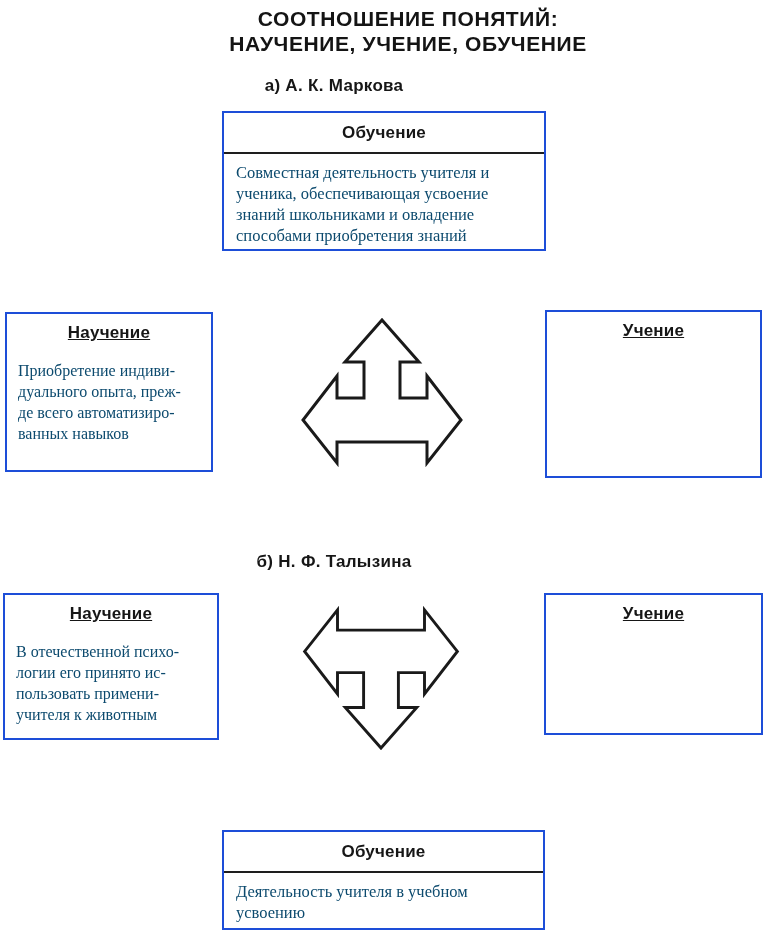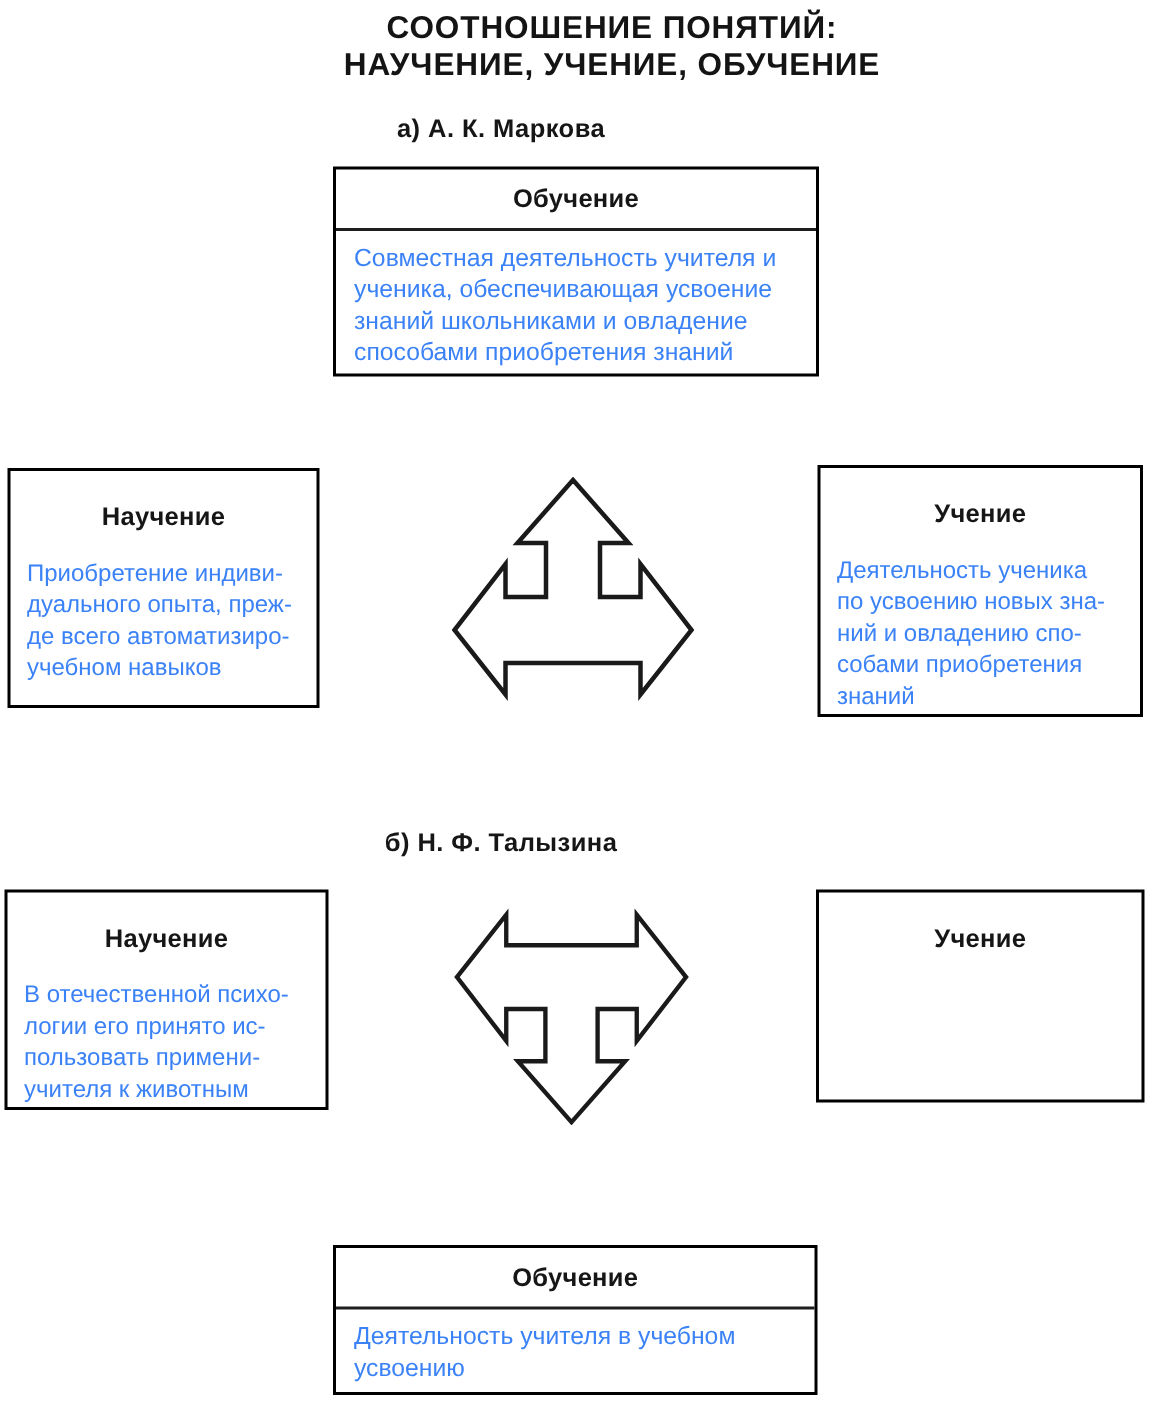--- a/index.html
+++ b/index.html
@@ -38,52 +38,53 @@
     font-size: 17px;
     font-weight: bold;
     letter-spacing: 0.3px;
     color: #161616;
   }
   .heading-a { top: 76px; }
   .heading-b { top: 552px; }
 
   .box {
     position: absolute;
-    border: 2px solid #000000;
+    border: 2px solid #1d4ed8;
     background: #ffffff;
     box-sizing: border-box;
   }
   .box-title {
     font-size: 17px;
     font-weight: bold;
     text-align: center;
     letter-spacing: 0.2px;
     color: #161616;
   }
   .box-body {
     font-size: 16px;
     line-height: 21px;
-    color: #3b82f6;
+    color: #0c4a6e;
+    font-family: Liberation Serif, serif;
   }
 
   
   .box-wide .box-title {
     border-bottom: 2px solid #1e1e1e;
     padding: 10px 6px 9px 6px;
   }
   .box-wide .box-body {
     padding: 8px 12px 8px 12px;
     font-size: 16.5px;
     line-height: 21px;
   }
   .box-top    { left: 222px; top: 111px; width: 324px; height: 140px; }
   .box-bottom { left: 222px; top: 830px; width: 323px; height: 100px; }
 
   
-  .box-side .box-title { padding-top: 21px; }
+  .box-side .box-title { padding-top: 9px; text-decoration: underline; }
   .box-side .box-body  { padding: 17px 10px 8px 11px; }
   .box-a-left  { left: 5px;   top: 312px; width: 208px; height: 160px; }
   .box-a-right { left: 545px; top: 310px; width: 217px; height: 168px; }
   .box-b-left  { left: 3px;   top: 593px; width: 216px; height: 147px; }
   .box-b-right { left: 544px; top: 593px; width: 219px; height: 142px; }
 
   .arrow-wrap {
     position: absolute;
     line-height: 0;
   }
@@ -107,36 +108,31 @@
 ученика, обеспечивающая усвоение
 знаний школьниками и овладение
 способами приобретения знаний</div>
   </div>
 
   <div class="box box-side box-a-left">
     <div class="box-title">Научение</div>
     <div class="box-body prewrap">Приобретение индиви-
 дуального опыта, преж-
 де всего автоматизиро-
-учебном навыков</div>
+ванных навыков</div>
   </div>
 
   <div class="arrow-wrap arrow-a">
     <svg width="162" height="150" viewBox="0 0 162 150" xmlns="http://www.w3.org/2000/svg">
       <polygon points="81,2 118,44 99,44 99,80 126,80 126,58 160,102 126,145 126,124 36,124 36,145 2,102 36,58 36,80 63,80 63,44 44,44" fill="#ffffff" stroke="#1a1a1a" stroke-width="3" stroke-linejoin="miter"></polygon>
     </svg>
   </div>
 
   <div class="box box-side box-a-right">
     <div class="box-title">Учение</div>
-    <div class="box-body prewrap">Деятельность ученика
-по усвоению новых зна-
-ний и овладению спо-
-собами приобретения
-знаний</div>
   </div>
 
   <div class="section-heading heading-b">б) Н. Ф. Талызина</div>
 
   <div class="box box-side box-b-left">
     <div class="box-title">Научение</div>
     <div class="box-body prewrap">В отечественной психо-
 логии его принято ис-
 пользовать примени-
 учителя к животным</div>

